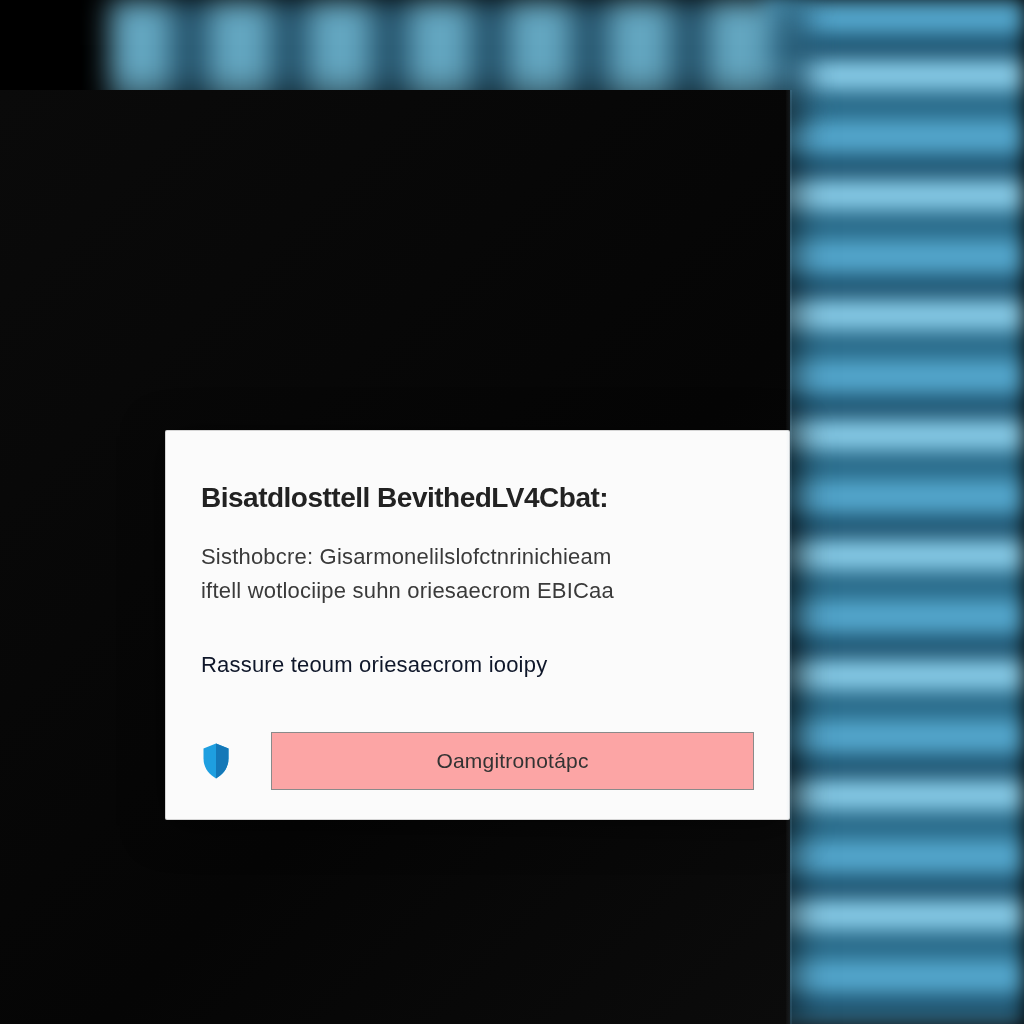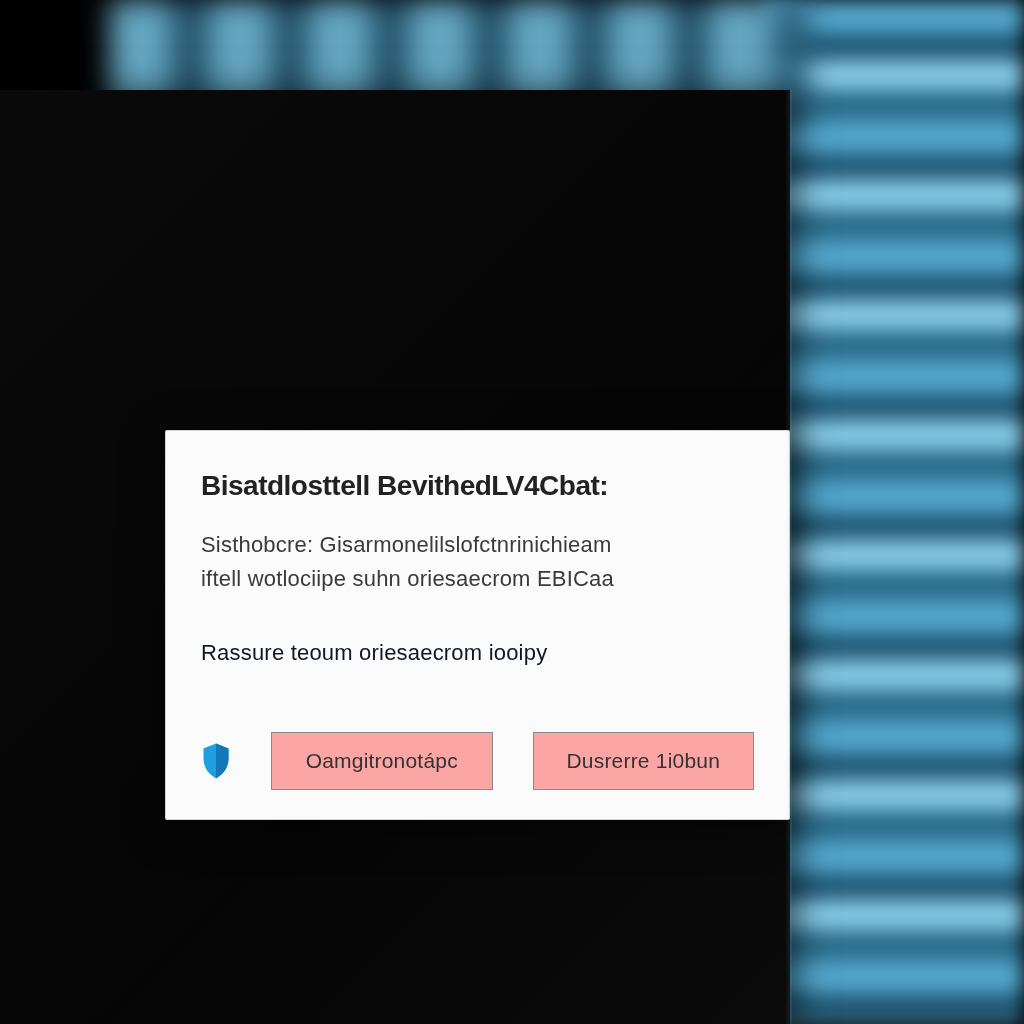--- a/index.html
+++ b/index.html
@@ -70,21 +70,21 @@
     box-shadow: 0 6px 40px rgba(0,0,0,0.5), 0 0 0 1px rgba(0,0,0,0.15) inset;
     box-sizing: border-box;
     padding: 36px 36px 28px 36px;
     color: #2c2c2c;
     filter: blur(0.3px);
   }
   .dialog-title {
     font-size: 28px;
     font-weight: 600;
     letter-spacing: -0.5px;
-    margin: 4px 0 26px 0;
+    margin: 16px 0 26px 0;
     color: #222;
     transform: scaleY(1.02);
   }
   .dialog-body {
     font-size: 22px;
     line-height: 1.55;
     color: #3a3a3a;
     letter-spacing: 0.2px;
     margin-bottom: 40px;
   }
@@ -155,19 +155,18 @@
 
         <span class="shield-icon">
           <svg viewBox="0 0 24 28" width="30" height="36">
             <path d="M12 0 L22 4 V12 C22 20 17 25 12 28 C7 25 2 20 2 12 V4 Z" fill="#1e9fe0"></path>
             <path d="M12 0 L22 4 V12 C22 20 17 25 12 28 V0 Z" fill="#1478b8"></path>
           </svg>
         </span>
 
         <div class="dlg-btn">Oamgitronotápc</div>
 
-        <div class="dlg-btn">Dusrerre 1i0bun</div>
       </div>
 
     </div>
 
   </div>
 </div>
 
 </body></html>

